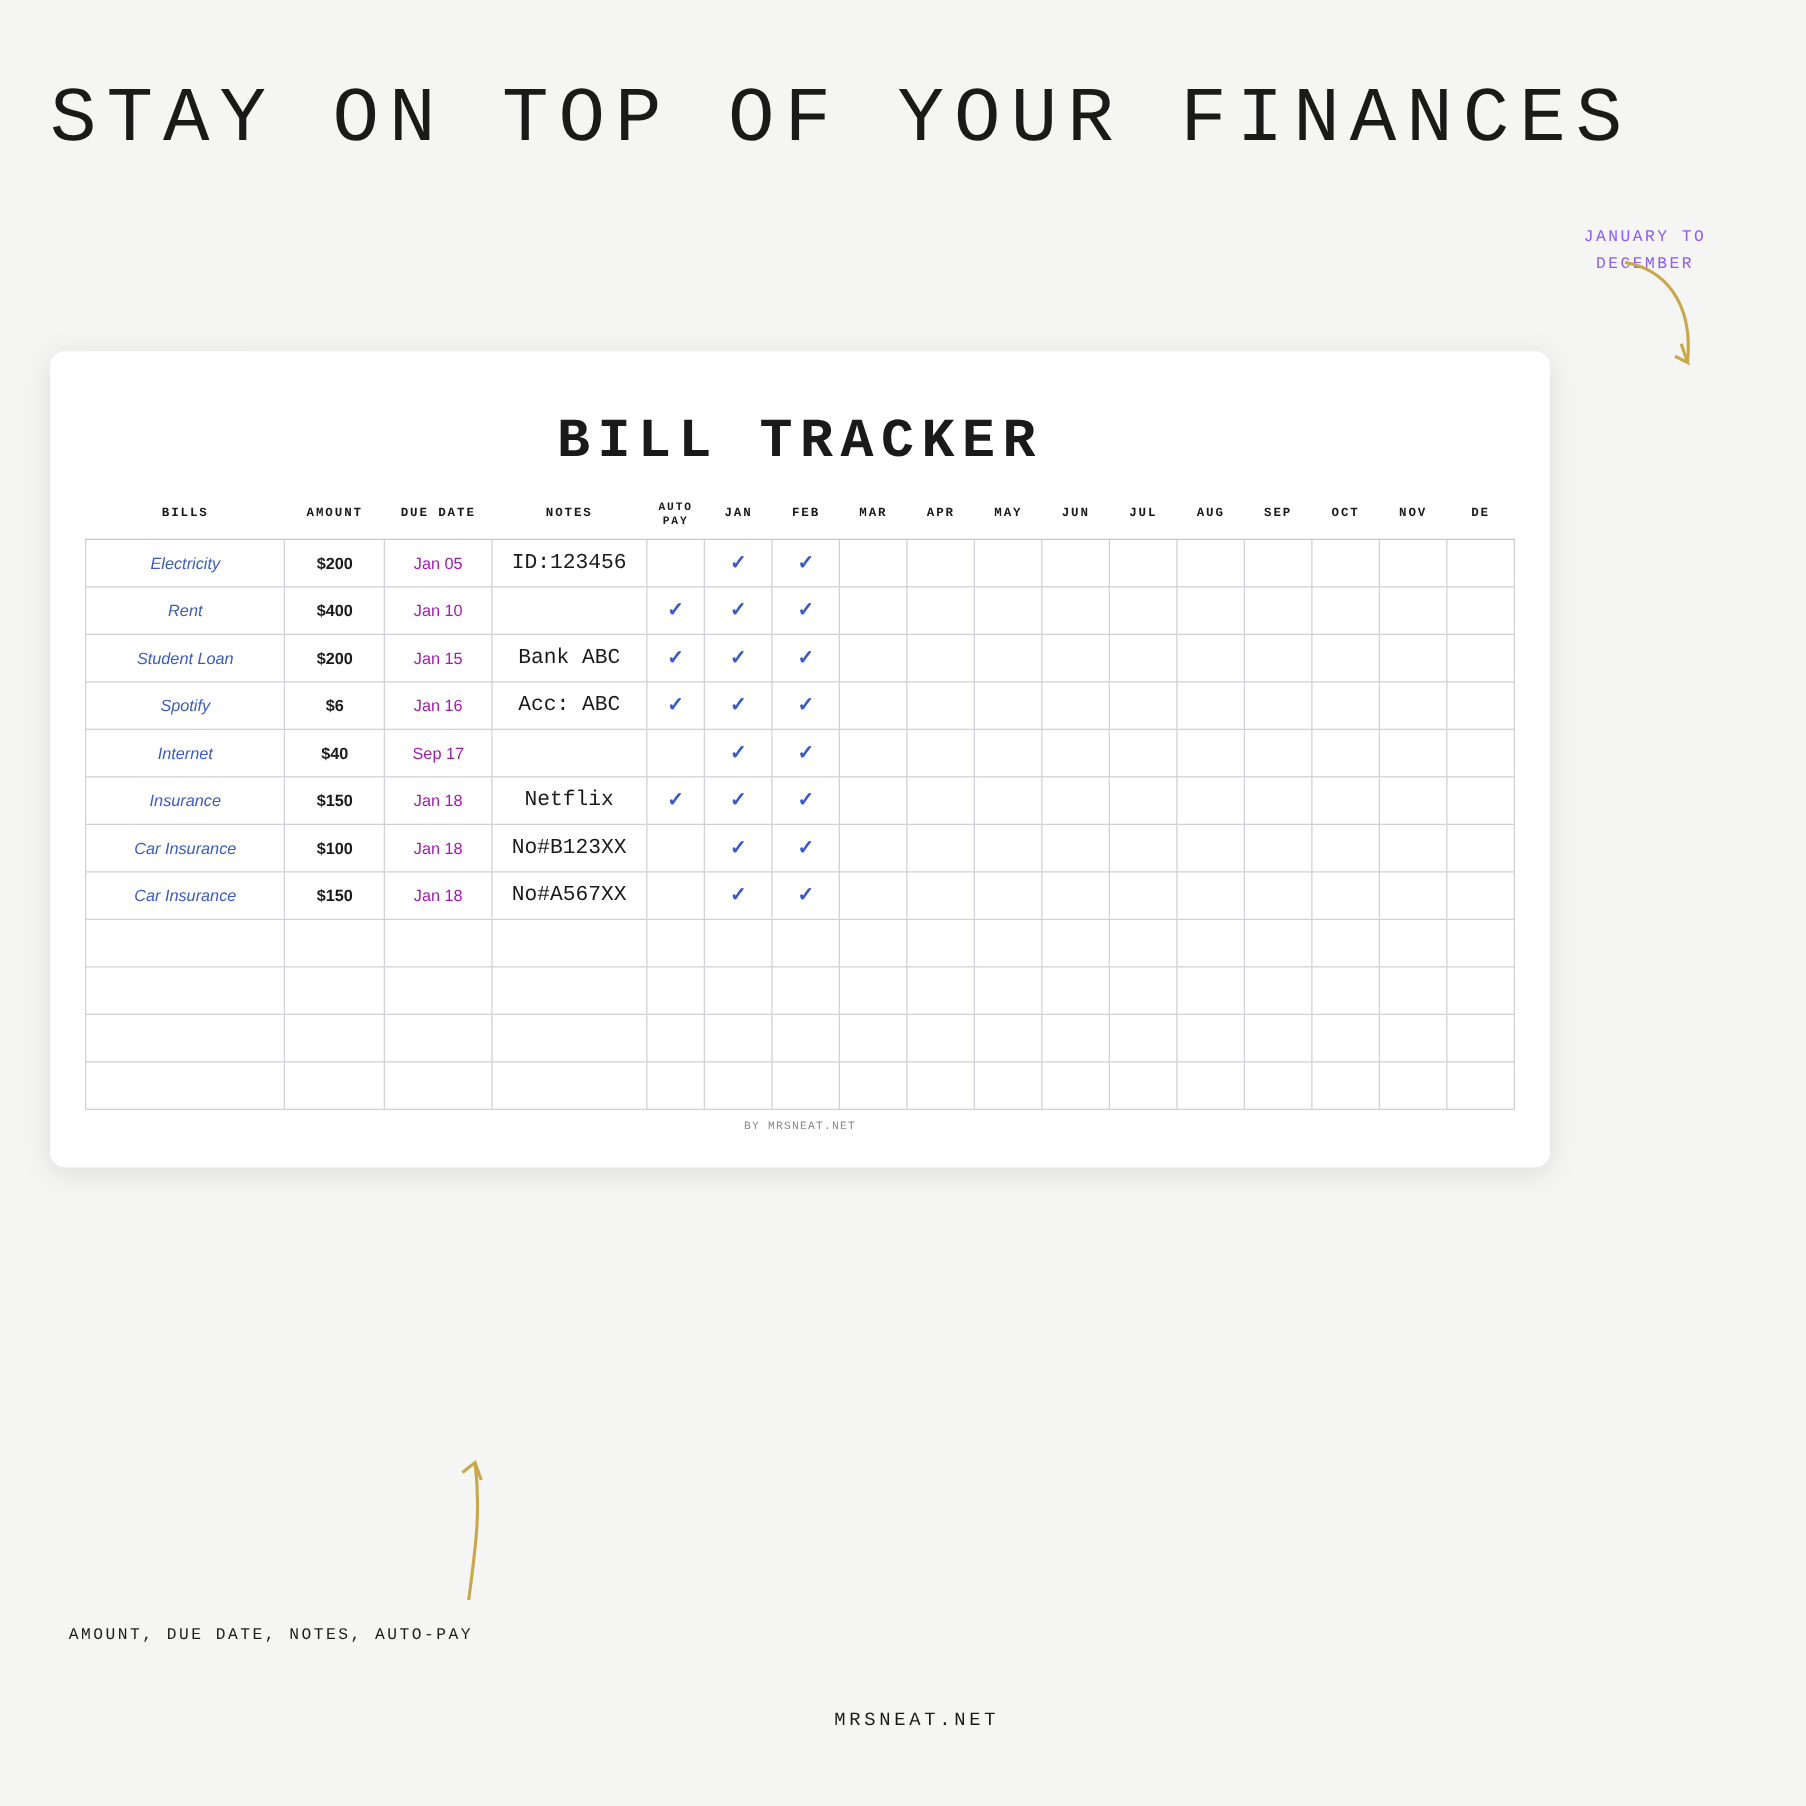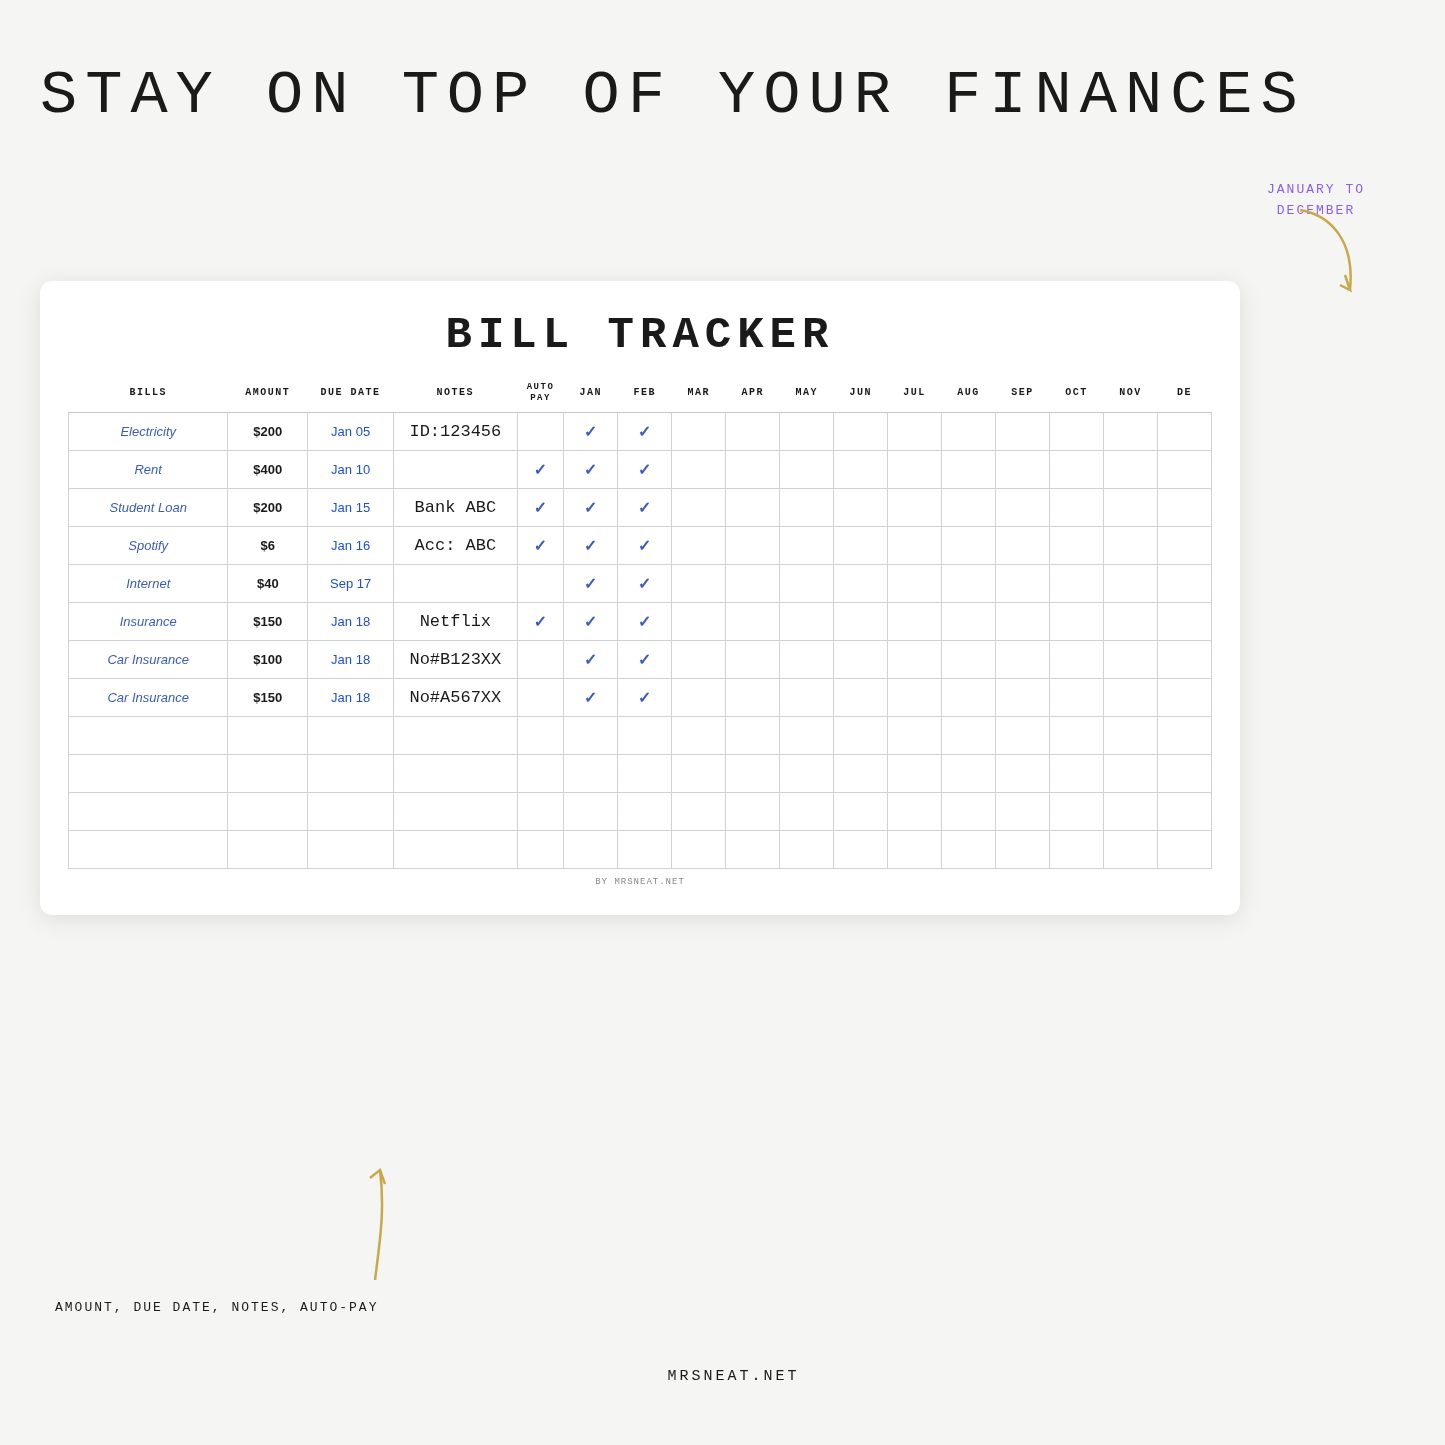--- a/index.html
+++ b/index.html
@@ -102,21 +102,21 @@
       bottom: 155px;
       left: 330px;
       width: 90px;
       height: 130px;
     }
 
     
     .tracker-card {
       background: #ffffff;
       border-radius: 12px;
-      padding: 29px 28px 28px 28px;
+      padding: 48px 28px 28px 28px;
       width: 1200px;
       margin-top: 120px;
       box-shadow: 0 4px 24px rgba(0,0,0,0.10);
       position: relative;
     }
 
     .tracker-title {
       text-align: center;
       font-family: 'Courier New', monospace;
       font-size: 44px;
@@ -168,21 +168,21 @@
 
     .tracker-table tbody tr td.amount-col {
       color: #1a1a1a;
       font-family: Arial, sans-serif;
       font-size: 13px;
       width: 65px;
       font-weight: bold;
     }
 
     .tracker-table tbody tr td.date-col {
-      color: #1d4ed8;
+      color: #a21caf;
       font-family: Arial, sans-serif;
       font-size: 13px;
       width: 70px;
     }
 
     .tracker-table tbody tr td.notes-col {
       color: #1a1a1a;
       font-family: Liberation Mono, monospace;
       font-size: 17px;
       width: 85px;

